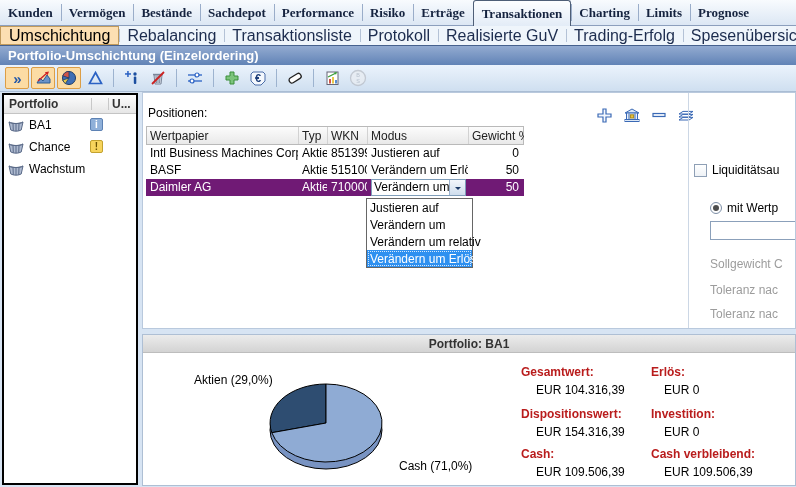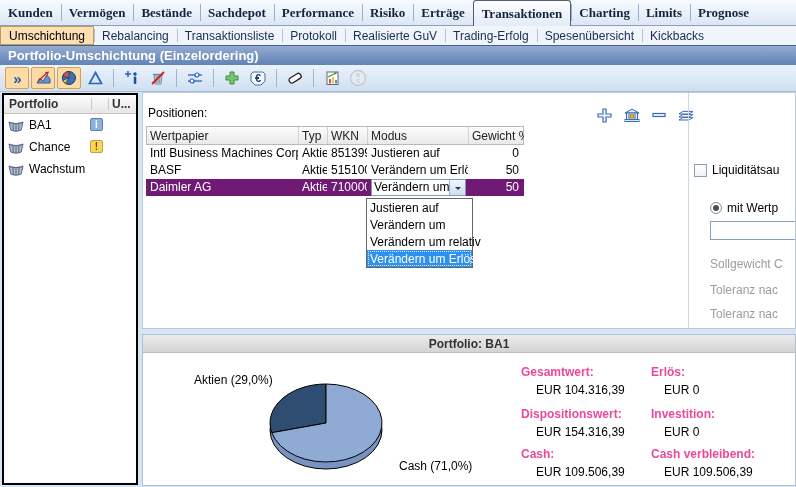--- a/index.html
+++ b/index.html
@@ -16,21 +16,21 @@
     border-bottom:1px solid #8c9fbd;display:flex;align-items:stretch;box-sizing:border-box;font-family:Liberation Serif, serif;}
   .tab{display:flex;align-items:center;padding:0 8px;font-weight:bold;font-size:13px;
     color:#15233f;position:relative;white-space:nowrap;cursor:default;}
   .tab:not(:first-child)::before{content:"";position:absolute;left:0;top:4px;bottom:4px;width:1px;background:#9aadc9;}
   .tab.active{border:1px solid #4f5f77;border-bottom:none;border-radius:3px 3px 0 0;
     background:linear-gradient(#fdfeff,#e3ecf7);margin-bottom:-1px;z-index:2;}
   .tab.active::before{display:none;}
   
   .subtabs{position:absolute;left:0;top:26px;width:796px;height:20px;background:#eff5fb;
     display:flex;align-items:stretch;border-bottom:1px solid #46618e;box-sizing:border-box;}
-  .subtab{display:flex;align-items:center;padding:8px 8px;font-size:12px;color:#1c2c4e;
+  .subtab{display:flex;align-items:center;padding:8px 8px;font-size:16px;color:#1c2c4e;
     position:relative;white-space:nowrap;cursor:default;}
   .subtab:not(:first-child)::before{content:"";position:absolute;left:0;top:3px;bottom:3px;width:1px;background:#b4c2d6;}
   .subtab.active{background:#fcdfb2;border:1px solid #c09a5c;color:#000;box-sizing:border-box;}
   .subtab.active::before{display:none;}
   
   .titlebar{position:absolute;left:0;top:46px;width:796px;height:19px;
     background:linear-gradient(#93abd1,#6183b6);color:#fff;font-weight:bold;font-size:13px;
     display:flex;align-items:center;padding-left:8px;box-sizing:border-box;}
   
   .toolbar{position:absolute;left:0;top:65px;width:796px;height:27px;
@@ -95,21 +95,21 @@
   .rp-input{position:absolute;left:567px;top:128px;width:112px;height:19px;border:1px solid #8ba0ba;
     background:#fff;box-sizing:border-box;font:12px "Liberation Sans",sans-serif;padding:0 2px;}
   .rp-gray{position:absolute;color:#9c9c9c;white-space:nowrap;}
   
   .summary{position:absolute;left:142px;top:334px;width:654px;height:152px;background:#fff;
     border:1px solid #aebfd4;box-sizing:border-box;overflow:hidden;}
   .sum-header{height:17px;background:linear-gradient(#ececec,#d3d3d3);border-bottom:1px solid #bdbdbd;
     display:flex;align-items:center;justify-content:center;font-weight:bold;color:#333;}
   .pie-svg{position:absolute;left:0;top:17px;width:654px;height:135px;}
   .pie-label{position:absolute;white-space:nowrap;color:#000;}
-  .sum-label{position:absolute;font-weight:bold;color:#ec4899;white-space:nowrap;}
+  .sum-label{position:absolute;font-weight:bold;color:#b91c1c;white-space:nowrap;}
   .sum-value{position:absolute;color:#000;white-space:nowrap;}
 </style>
 </head>
 <body>
 
 <div class="menubar">
 
     <div class="tab">
       <span>Kunden</span>
     </div>

